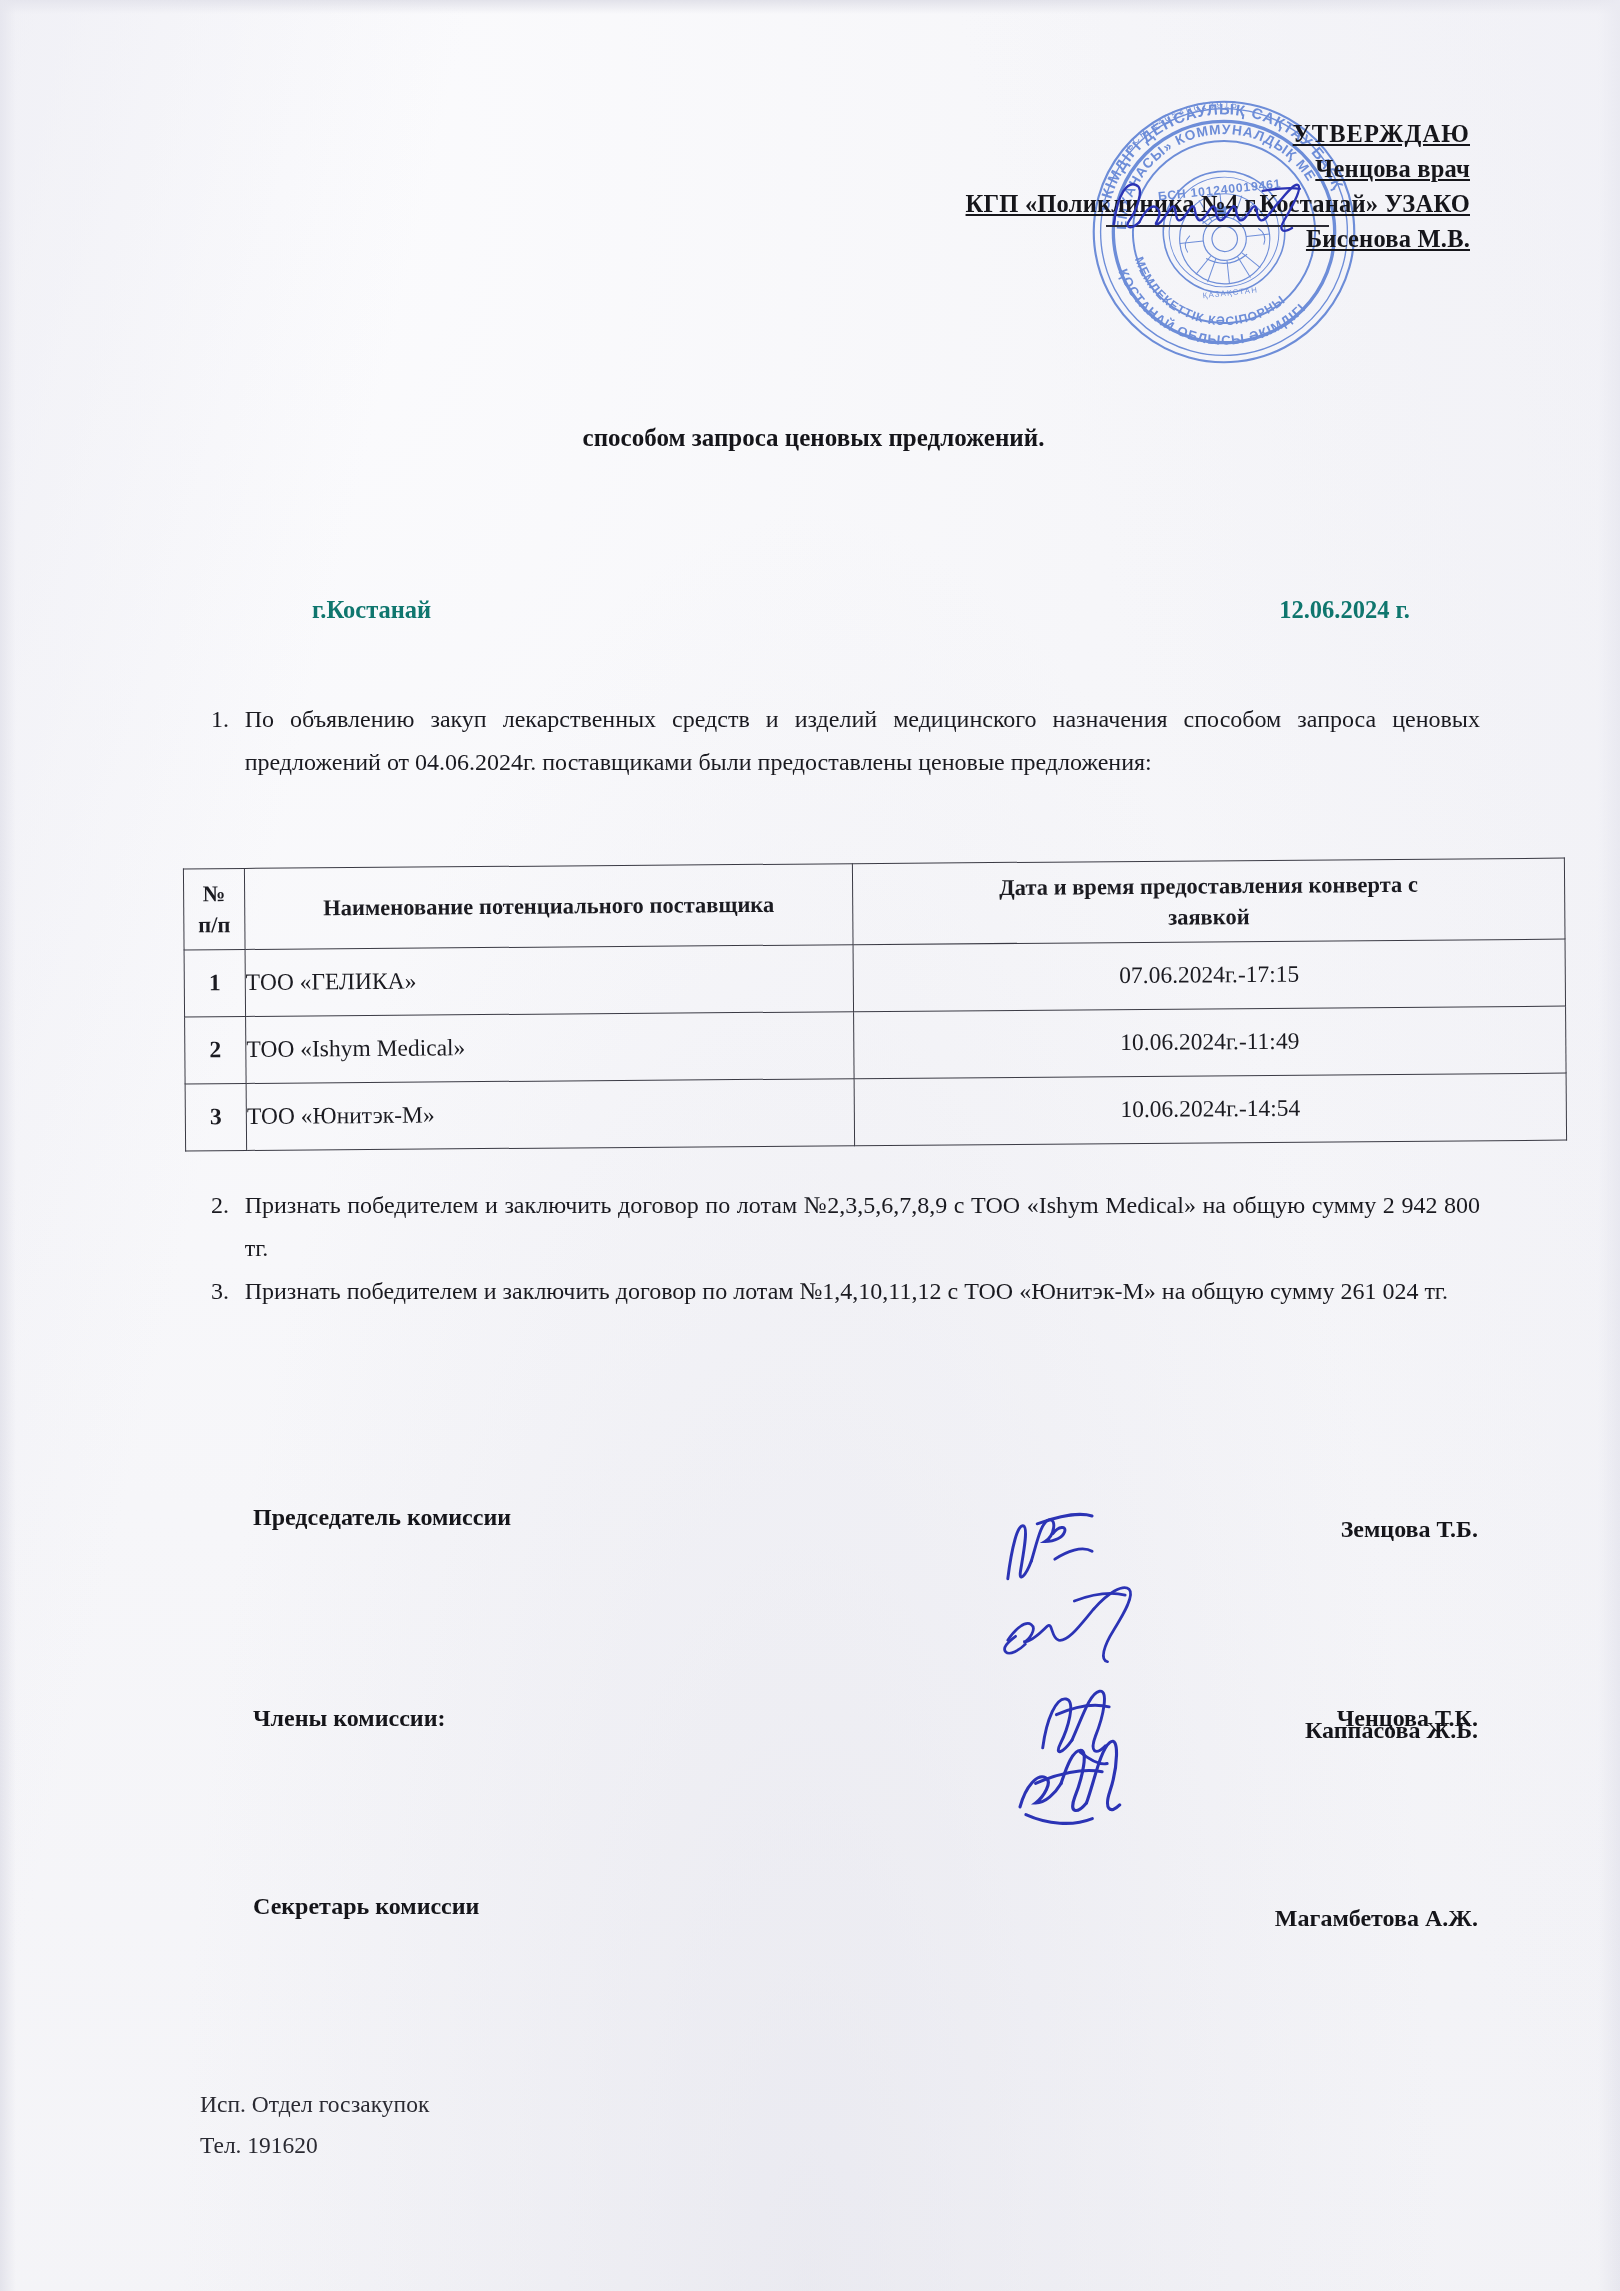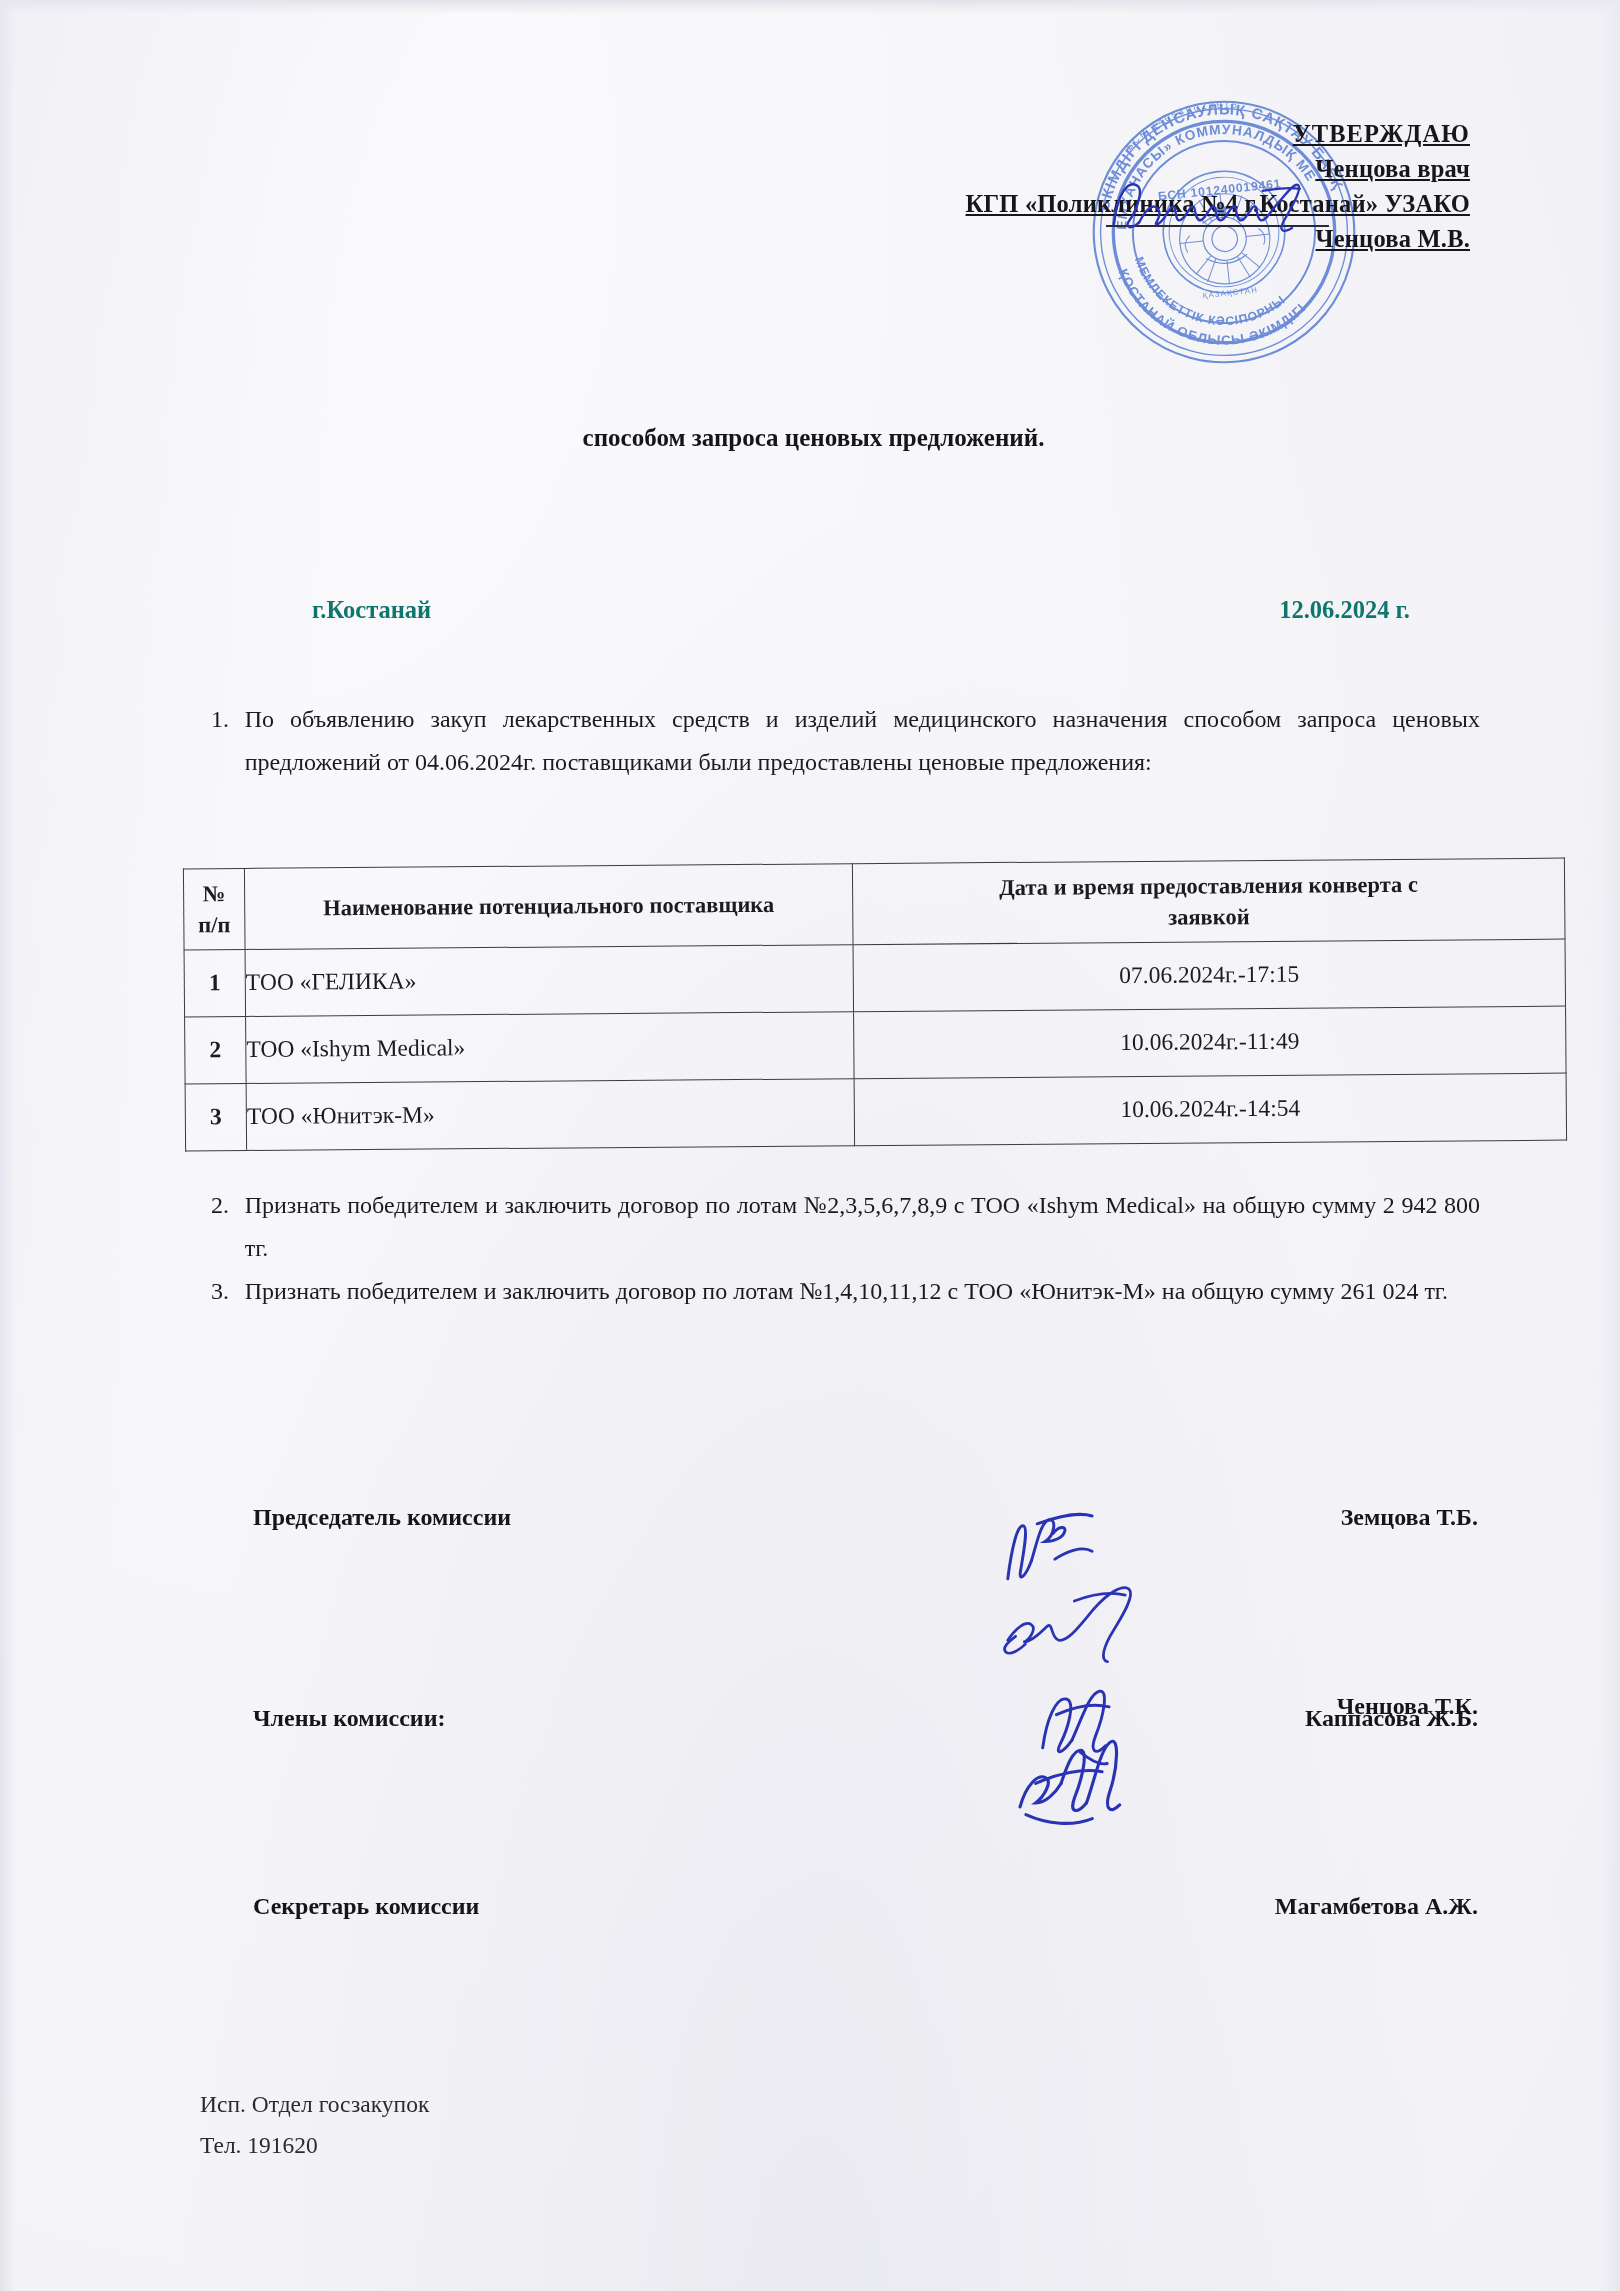--- a/index.html
+++ b/index.html
@@ -172,21 +172,21 @@
   
   .sigblock { position: absolute; left: 253px; top: 1504px; width: 1225px; }
   .sigrow {
     position: relative;
     height: 71px;
     font-weight: bold;
     font-size: 24px;
     color: #15151a;
   }
   .sigrow .role { position: absolute; left: 0; top: 0; }
-  .sigrow .person { position: absolute; right: 0; top: 0; white-space: nowrap; }
+  .sigrow .person { position: absolute; right: 0; top: 12px; white-space: nowrap; }
   #sigrow-chair  { top: 0px; }
   #sigrow-member1{ top: 59px; }
   #sigrow-member2{ top: 118px; }
   #sigrow-secretary{ top: 176px; }
 
   
   .footer {
     position: absolute;
     left: 200px;
     top: 2084px;
@@ -271,21 +271,21 @@
         <polygon points="145,112 147.5,119 155,119 149,123.5 151.3,131 145,126.5 138.7,131 141,123.5 135,119 142.5,119"></polygon>
       </g>
       <text x="145" y="210" text-anchor="middle" font-family="'Liberation Sans', sans-serif" font-size="8" fill="#5b7fd4" letter-spacing="1.2">ҚАЗАҚСТАН</text>
     </svg>
   </div>
 
   <div class="approval">
     <div class="ln spaced">УТВЕРЖДАЮ</div>
     <div class="ln">Ченцова  врач</div>
     <div class="ln">КГП «Поликлиника №4 г.Костанай» УЗАКО</div>
-    <div class="ln">Ченцова М.В.</div>
+    <div class="ln">Бисенова М.В.</div>
   </div>
   <div class="sig-rule"></div>
 
   <div class="ink" style="left:1106px; top:173px;">
     <svg width="235" height="69" viewBox="0 0 240 70" xmlns="http://www.w3.org/2000/svg">
       <g fill="none" stroke="#2b33b5" stroke-width="2.4" stroke-linecap="round">
         <path d="M8,52 C12,20 22,8 31,12 C40,16 30,40 24,48 C18,56 26,58 34,50"></path>
         <path d="M34,50 C42,34 50,30 54,38 C57,46 48,52 52,52 C58,52 64,36 68,34 C72,32 70,46 74,48 C79,50 84,36 88,34"></path>
         <path d="M88,34 C92,32 90,46 95,48 C100,50 105,36 109,34 C113,32 111,46 116,48 C121,50 126,36 130,34"></path>
         <path d="M130,34 C134,32 132,46 137,48 C142,50 147,36 151,34 C155,32 153,46 158,48 C163,50 170,36 176,30"></path>

